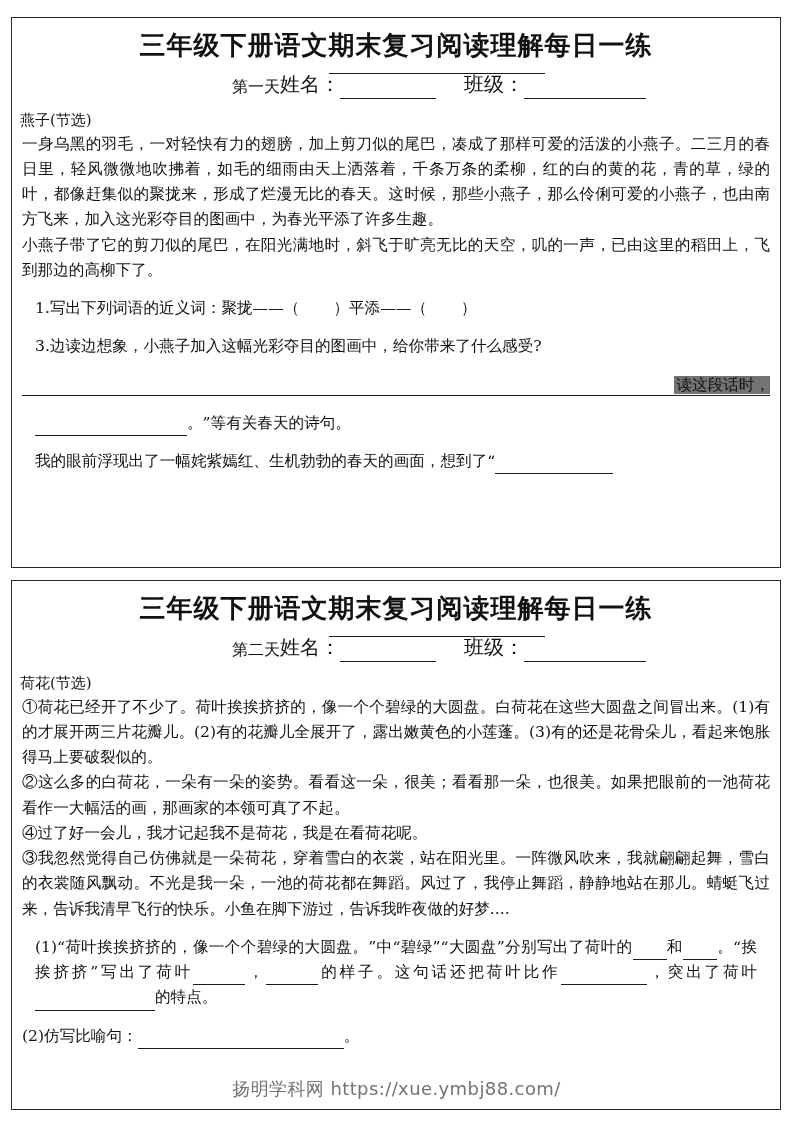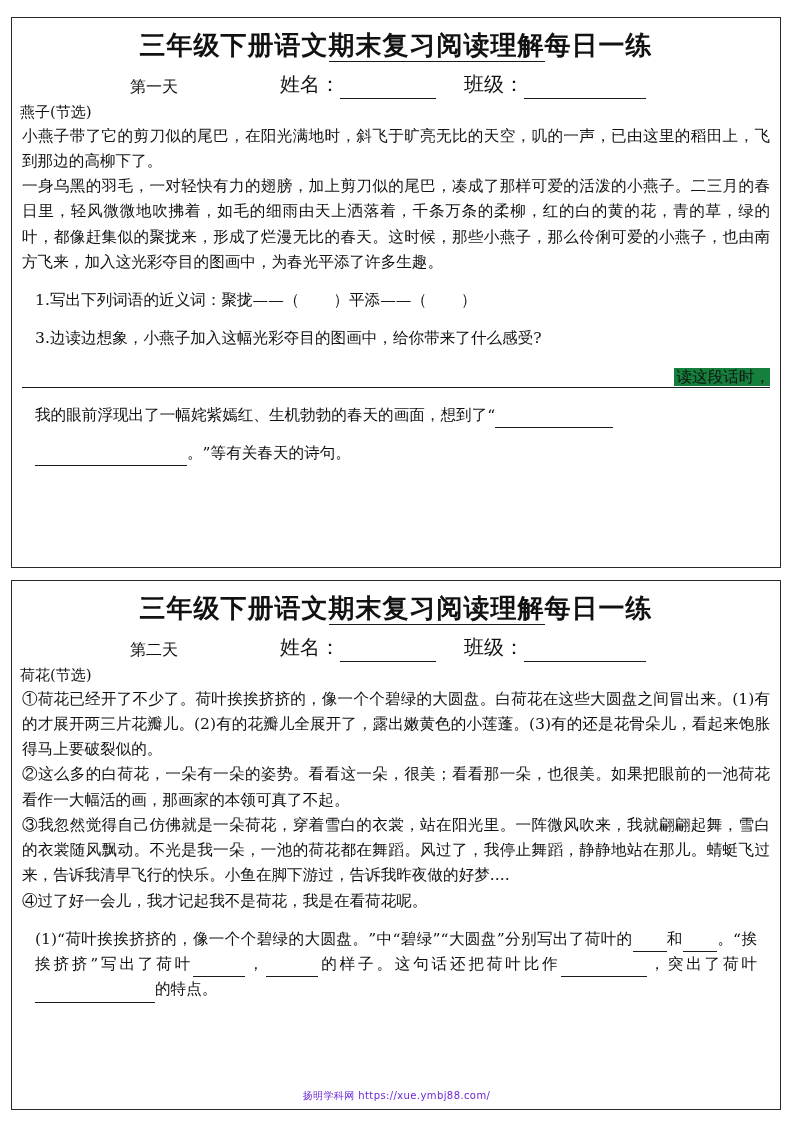--- a/index.html
+++ b/index.html
@@ -44,50 +44,51 @@
     font-size: 26px;
     font-weight: 700;
     letter-spacing: 1px;
     line-height: 1.35;
     white-space: nowrap;
     position: relative;
     margin: 4px 0 2px 0;
   }
   .title .dbl-ul {
     border-bottom: 1.4px double #1a1a1a;
-    padding-bottom: 1px;
+    padding-bottom: 13px;
   }
 
   .meta-row {
     display: flex;
     align-items: flex-end;
     font-size: 15px;
     font-family: "DejaVu Serif", "Liberation Serif", serif;
     margin: 6px 0 2px 0;
     padding-left: 108px;
     line-height: 1.5;
   }
   .meta-row .day {
     width: 150px;
     font-size: 16px;
+    text-align: right;
   }
   .meta-row .lbl { font-size: 20px; }
   .ruled {
     display: inline-block;
     border-bottom: 1.3px solid #1b1b1b;
     height: 14px;
     vertical-align: bottom;
   }
   .w-name { width: 96px; margin-right: 28px; }
   .w-class { width: 122px; }
 
   .passage-title {
     font-family: "DejaVu Serif", "Liberation Serif", serif;
     font-size: 15px;
-    margin: 2px 0 0 -2px;
+    margin: 10px 0 0 -2px;
     line-height: 1.5;
   }
 
   .body-text {
     font-family: "DejaVu Serif", "Liberation Serif", serif;
     font-size: 15.6px;
     line-height: 1.62;
     text-align: justify;
     text-justify: inter-character;
     margin: 0;
@@ -118,33 +119,32 @@
     font-family: "DejaVu Serif", "Liberation Serif", serif;
     font-size: 15.6px;
     line-height: 1.62;
     text-align: right;
   }
   .rule-row .underlay {
     position: absolute;
     left: 0; right: 0; bottom: 2px;
     border-bottom: 1.2px solid #1b1b1b;
   }
-  .rule-row span { position: relative; background: #15803d; padding-left: 2px; }
+  .rule-row span { position: relative; background: #737373; padding-left: 2px; }
 
   .watermark {
     position: absolute;
     left: 0; right: 0;
     top: 1077px;
     text-align: center;
     font-family: "DejaVu Sans", "Liberation Sans", sans-serif;
-    font-size: 10px;
-    color: #6d28d9;
+    font-size: 18px;
+    color: #737373;
     letter-spacing: 0.4px;
     pointer-events: none;
-    margin-top: 12px;
   }
   .tail-blank-row {
     font-family: "DejaVu Serif", "Liberation Serif", serif;
     font-size: 15.6px;
     line-height: 1.62;
   }
 </style>
 </head>
 <body>
 
@@ -161,44 +161,44 @@
         <span class="day">第一天</span>
         <span class="lbl">姓名：</span>
         <span class="ruled w-name"></span>
         <span class="lbl">班级：</span>
         <span class="ruled w-class"></span>
       </div>
 
       <div class="passage-title">燕子(节选)</div>
 
       <div class="body-text">
+        <p>一身乌黑的羽毛，一对轻快有力的翅膀，加上剪刀似的尾巴，凑成了那样可爱的活泼的小燕子。二三月的春日里，轻风微微地吹拂着，如毛的细雨由天上洒落着，千条万条的柔柳，红的白的黄的花，青的草，绿的叶，都像赶集似的聚拢来，形成了烂漫无比的春天。这时候，那些小燕子，那么伶俐可爱的小燕子，也由南方飞来，加入这光彩夺目的图画中，为春光平添了许多生趣。</p>
         <p>小燕子带了它的剪刀似的尾巴，在阳光满地时，斜飞于旷亮无比的天空，叽的一声，已由这里的稻田上，飞到那边的高柳下了。</p>
-        <p>一身乌黑的羽毛，一对轻快有力的翅膀，加上剪刀似的尾巴，凑成了那样可爱的活泼的小燕子。二三月的春日里，轻风微微地吹拂着，如毛的细雨由天上洒落着，千条万条的柔柳，红的白的黄的花，青的草，绿的叶，都像赶集似的聚拢来，形成了烂漫无比的春天。这时候，那些小燕子，那么伶俐可爱的小燕子，也由南方飞来，加入这光彩夺目的图画中，为春光平添了许多生趣。</p>
       </div>
 
       <div class="q-text">
         <span>1.写出下列词语的近义词：聚拢——（</span><span style="display:inline-block;width:34px"></span><span>）平添——（</span><span style="display:inline-block;width:34px"></span><span>）</span>
       </div>
 
 
       <div class="q-text">
         <span>3.边读边想象，小燕子加入这幅光彩夺目的图画中，给你带来了什么感受?</span>
       </div>
 
       <div class="rule-row">
         <div class="underlay"></div>
         <span>读这段话时，</span>
       </div>
 
       <div class="q-text">
+        <span class="blank b-xl"></span><span>。”等有关春天的诗句。</span>
+      </div>
+
+      <div class="q-text">
         <span>我的眼前浮现出了一幅姹紫嫣红、生机勃勃的春天的画面，想到了“</span><span class="blank" style="width:118px"></span>
-      </div>
-
-      <div class="q-text">
-        <span class="blank b-xl"></span><span>。”等有关春天的诗句。</span>
       </div>
 
     </div>
   </div>
 
   <div class="worksheet two">
     <div class="inner">
 
       <div class="title">
         <span>三年级下册语文</span><span class="dbl-ul">期末复习阅读理解</span><span>每日一练</span>
@@ -210,27 +210,30 @@
         <span class="ruled w-name"></span>
         <span class="lbl">班级：</span>
         <span class="ruled w-class"></span>
       </div>
 
       <div class="passage-title">荷花(节选)</div>
 
       <div class="body-text">
         <p>①荷花已经开了不少了。荷叶挨挨挤挤的，像一个个碧绿的大圆盘。白荷花在这些大圆盘之间冒出来。(1)有的才展开两三片花瓣儿。(2)有的花瓣儿全展开了，露出嫩黄色的小莲蓬。(3)有的还是花骨朵儿，看起来饱胀得马上要破裂似的。</p>
         <p>②这么多的白荷花，一朵有一朵的姿势。看看这一朵，很美；看看那一朵，也很美。如果把眼前的一池荷花看作一大幅活的画，那画家的本领可真了不起。</p>
+        <p>④过了好一会儿，我才记起我不是荷花，我是在看荷花呢。</p>
         <p>③我忽然觉得自己仿佛就是一朵荷花，穿着雪白的衣裳，站在阳光里。一阵微风吹来，我就翩翩起舞，雪白的衣裳随风飘动。不光是我一朵，一池的荷花都在舞蹈。风过了，我停止舞蹈，静静地站在那儿。蜻蜓飞过来，告诉我清早飞行的快乐。小鱼在脚下游过，告诉我昨夜做的好梦....</p>
-        <p>④过了好一会儿，我才记起我不是荷花，我是在看荷花呢。</p>
       </div>
 
       <div class="q-text">
         <span>(1)“荷叶挨挨挤挤的，像一个个碧绿的大圆盘。”中“碧绿”“大圆盘”分别写出了荷叶的</span><span class="blank b-xs"></span><span>和</span><span class="blank b-xs"></span><span>。“挨挨挤挤”写出了荷叶</span><span class="blank b-s"></span><span>，</span><span class="blank b-s"></span><span>的样子。这句话还把荷叶比作</span><span class="blank b-m"></span><span>，突出了荷叶</span><span class="blank b-l"></span><span>的特点。</span>
       </div>
 
+      <div class="tail-blank-row">
+        <span>(2)仿写比喻句：</span><span class="blank" style="width:206px"></span><span>。</span>
+      </div>
 
     </div>
   </div>
 
   <div class="watermark">扬明学科网 https://xue.ymbj88.com/</div>
 
 </div>
 
 </body></html>

